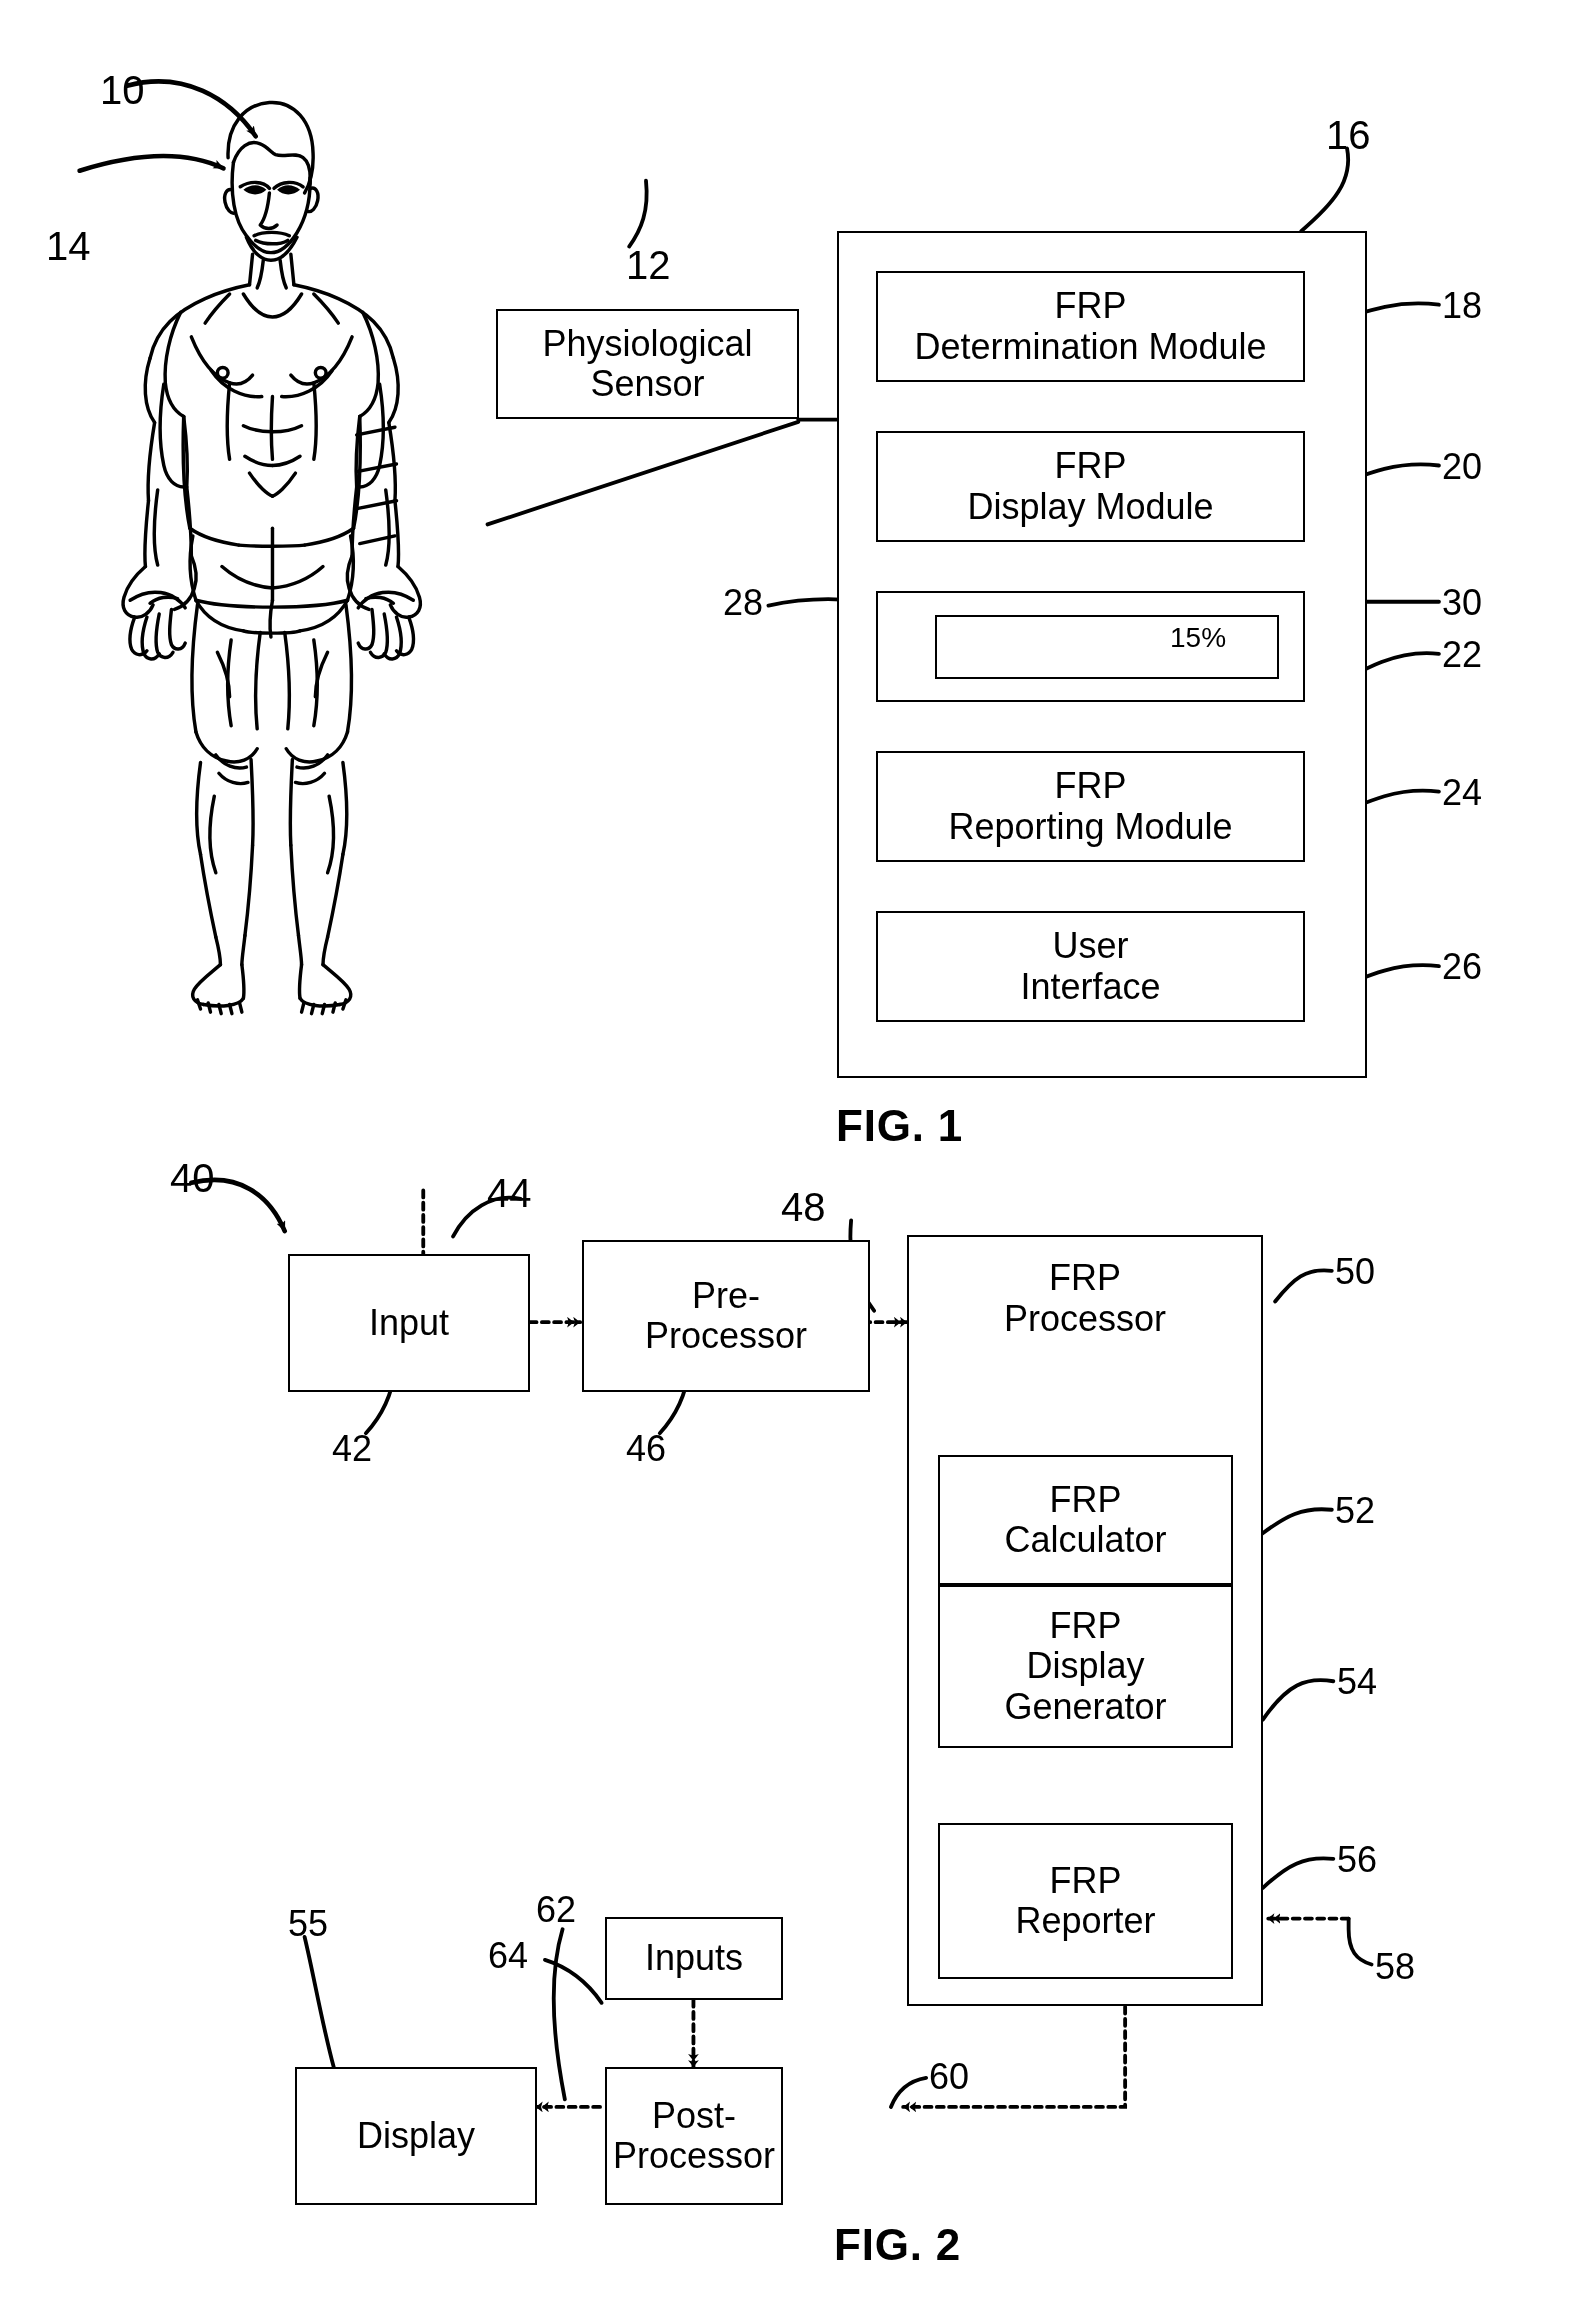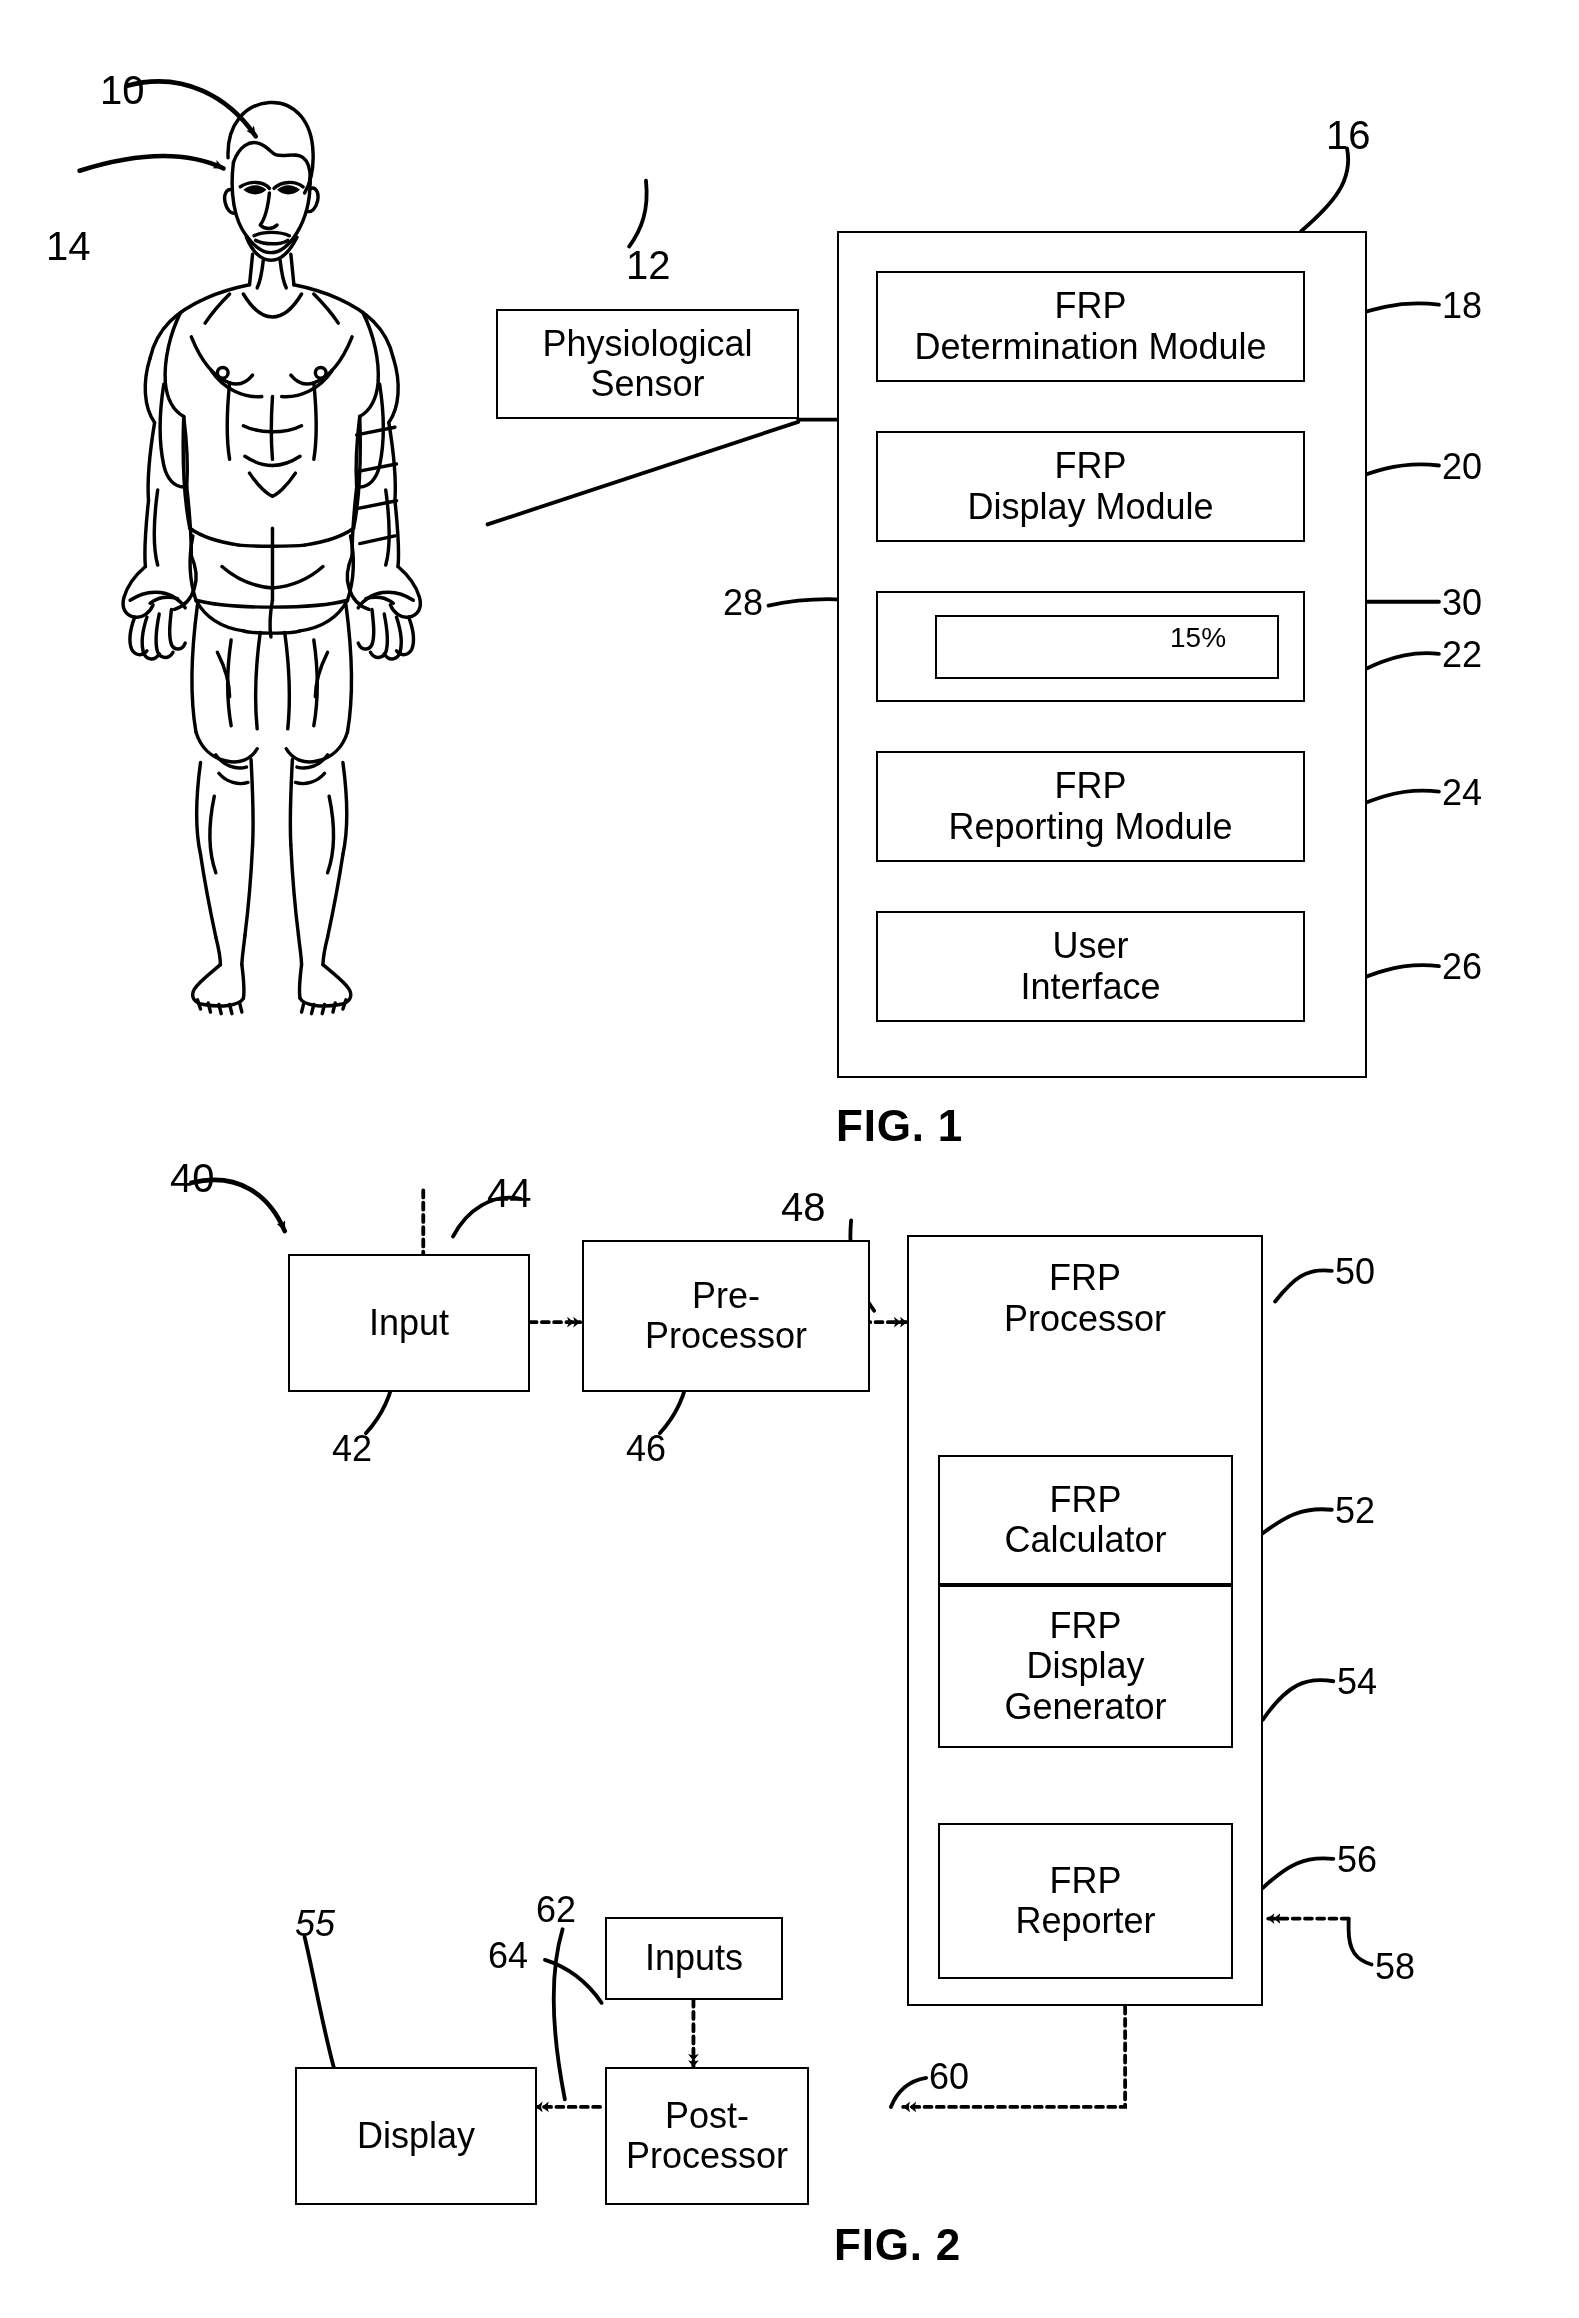--- a/index.html
+++ b/index.html
@@ -333,36 +333,36 @@
 
   <div class="box" style="left:938px;top:1585px;width:295px;height:163px;font-size:36px;">FRP
 Display
 Generator</div>
 
   <div class="box" style="left:938px;top:1823px;width:295px;height:156px;font-size:36px;">FRP
 Reporter</div>
 
   <div class="box" style="left:605px;top:1917px;width:178px;height:83px;font-size:36px;">Inputs</div>
 
-  <div class="box" style="left:605px;top:2067px;width:204px;height:138px;font-size:36px;">Post-
+  <div class="box" style="left:605px;top:2067px;width:178px;height:138px;font-size:36px;">Post-
 Processor</div>
 
   <div class="box" style="left:295px;top:2067px;width:242px;height:138px;font-size:36px;">Display</div>
 
   <div class="refnum" style="left:170px;top:1156px;font-size:40px;">40</div>
   <div class="refnum" style="left:487px;top:1171px;font-size:40px;">44</div>
   <div class="refnum" style="left:332px;top:1428px;">42</div>
   <div class="refnum" style="left:626px;top:1428px;">46</div>
   <div class="refnum" style="left:781px;top:1185px;font-size:40px;">48</div>
   <div class="refnum" style="left:1335px;top:1251px;">50</div>
   <div class="refnum" style="left:1335px;top:1490px;">52</div>
   <div class="refnum" style="left:1337px;top:1661px;">54</div>
   <div class="refnum" style="left:1337px;top:1839px;">56</div>
   <div class="refnum" style="left:1375px;top:1946px;">58</div>
   <div class="refnum" style="left:488px;top:1935px;">64</div>
   <div class="refnum" style="left:536px;top:1889px;">62</div>
   <div class="refnum" style="left:929px;top:2056px;">60</div>
-  <div class="refnum" style="left:295px;top:1903px;font-style:italic;">55</div>
+  <div class="refnum" style="left:288px;top:1903px;">55</div>
 
   <div class="fig" style="left:834px;top:2220px;font-size:44px;">FIG. 2</div>
 
 </div>
 
 
 </body></html>

